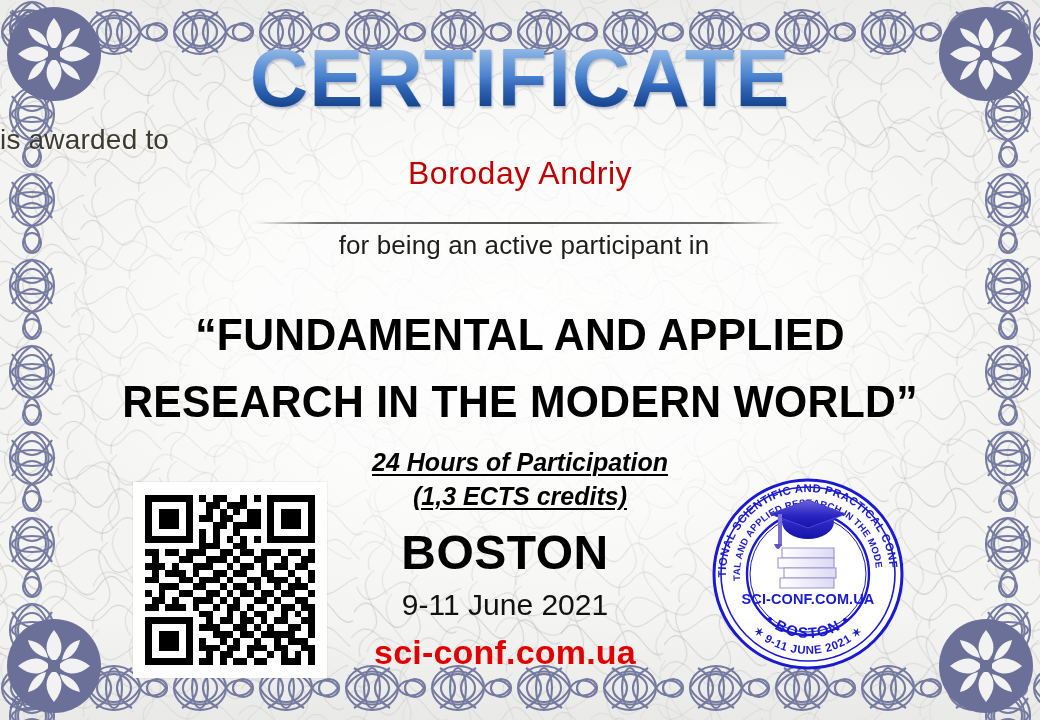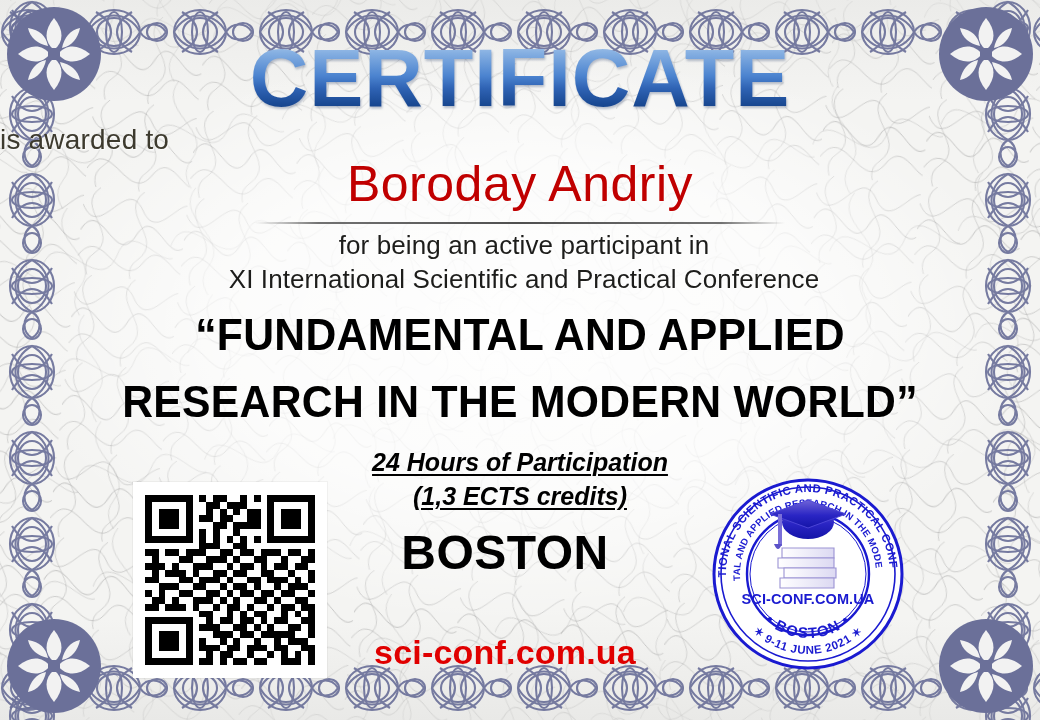--- a/index.html
+++ b/index.html
@@ -44,21 +44,21 @@
   }
 
   .awarded{
     position:absolute;left:0;right:0;top:124px;
     font-size:28px;color:#3d3a2e;letter-spacing:.2px;
     text-shadow:1px 1px 1px rgba(255,255,255,.8);
   }
 
   .recipient{
     position:absolute;left:0;right:0;top:155px;text-align:center;
-    font-size:50px;color:#c00000;letter-spacing:.5px;
+    font-size:32px;color:#c00000;letter-spacing:.5px;
     text-shadow:1px 1px 1px rgba(255,255,255,.6);
   }
 
   .divider{
     position:absolute;left:255px;right:255px;top:222px;height:2px;
     background:linear-gradient(90deg,rgba(120,120,120,0) 0%,rgba(90,90,90,.85) 12%,rgba(70,70,70,.95) 50%,rgba(90,90,90,.85) 88%,rgba(120,120,120,0) 100%);
   }
 
   .subline{
     position:absolute;left:0;right:0;text-align:center;
@@ -243,29 +243,29 @@
 
     <div class="title">CERTIFICATE</div>
 
     <div class="awarded">is awarded to</div>
 
     <div class="recipient">Boroday Andriy</div>
 
     <div class="divider"></div>
 
     <div class="subline l1">for being an active participant in</div>
-    <div class="subline l2">XI International Scientific and Practical Conference</div>
 
     <div class="conf-title t1">“FUNDAMENTAL AND APPLIED</div>
     <div class="conf-title t2">RESEARCH IN THE MODERN WORLD”</div>
 
     <div class="hours h1">24 Hours of Participation</div>
     <div class="hours h2">(1,3 ECTS credits)</div>
 
     <div class="city">BOSTON</div>
+    <div class="date">9-11 June 2021</div>
     <div class="site">sci-conf.com.ua</div>
 
     <div class="qr-wrap">
       <svg id="qr-svg" width="170" height="170" viewBox="0 0 25 25" shape-rendering="crispEdges" aria-hidden="true">
         <rect width="25" height="25" fill="#ffffff"></rect>
         <g id="qr-cells" fill="#000000">
             <rect x="0" y="0" width="1" height="1"></rect>
             <rect x="1" y="0" width="1" height="1"></rect>
             <rect x="2" y="0" width="1" height="1"></rect>
             <rect x="3" y="0" width="1" height="1"></rect>

